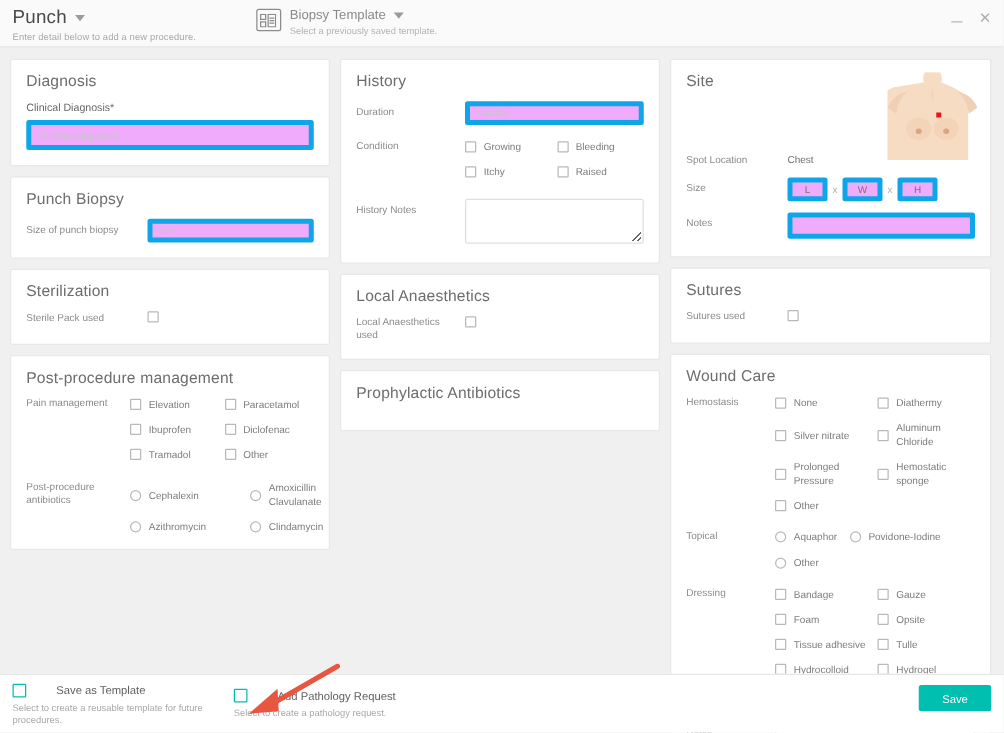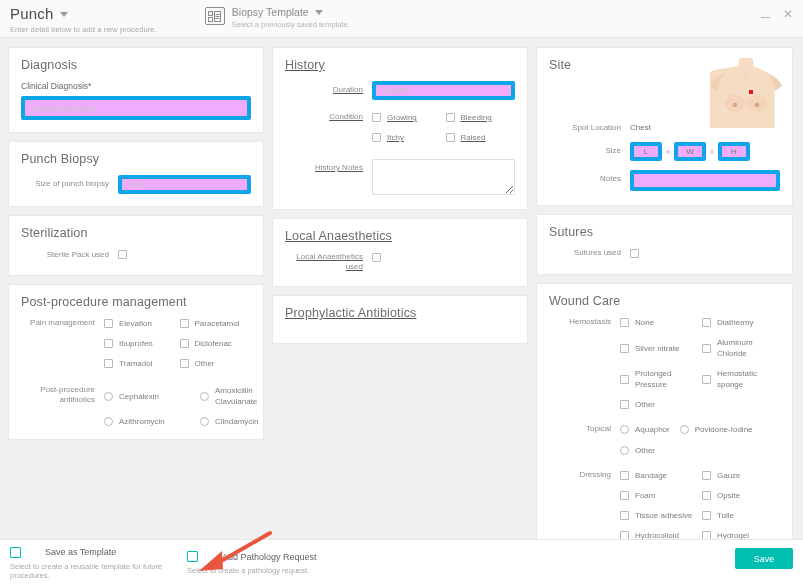--- a/index.html
+++ b/index.html
@@ -54,37 +54,37 @@
   .win-min { width:9px; height:1px; background:#b6b6b6; display:block; margin-top:6px; }
 
   
   .board {
     position:absolute; top:38px; left:0; right:0; bottom:47px;
     padding:9px 8px 0 8px;
     display:flex; gap:8px;
   }
   .col { display:flex; flex-direction:column; gap:8px; }
   .col1 { width:256px; }
-  .col2 { width:256px;text-decoration:underline; }
+  .col2 { width:256px; }
   .col3 { width:257px; }
 
   .card {
     background:#fff; border:1px solid #e8e8e8; border-radius:2px;
     padding:10px 12px 12px 12px; position:relative;
   }
   .card-title {
     font-size:12.5px; color:#6d6d6d; font-weight:400;
     letter-spacing:.15px; margin-bottom:9px;
   }
 
   
   .row { display:flex; align-items:flex-start; margin-bottom:7px; }
   .row:last-child { margin-bottom:0; }
   .lbl {
-    font-size:8px; color:#8b8b8b; text-align:right;
+    font-size:8px; color:#8b8b8b; text-align:left;
     padding-top:4px; line-height:10px; flex:0 0 auto;
   }
   .fields { flex:1; min-width:0; }
 
   input.txt, .boxinput {
     height:19px; border:4px solid #0ea5e9; border-radius:2px;
     background:#f0abfc; font-size:8px; color:#555;
     font-family:"Liberation Sans", sans-serif;
     padding:0 6px; outline:none; width:100%;
   }

